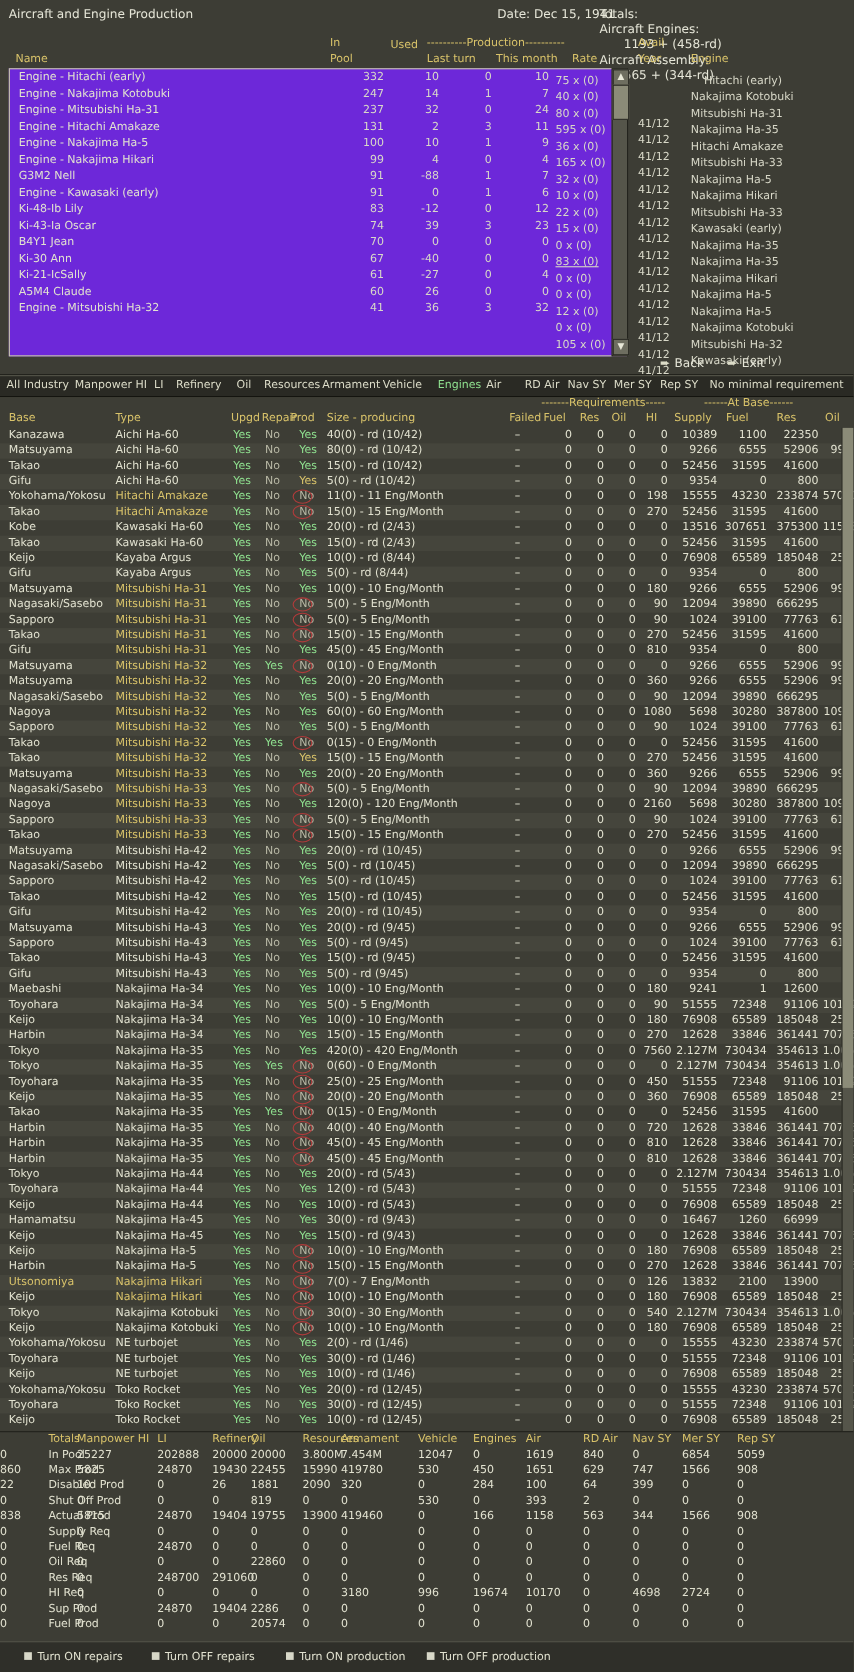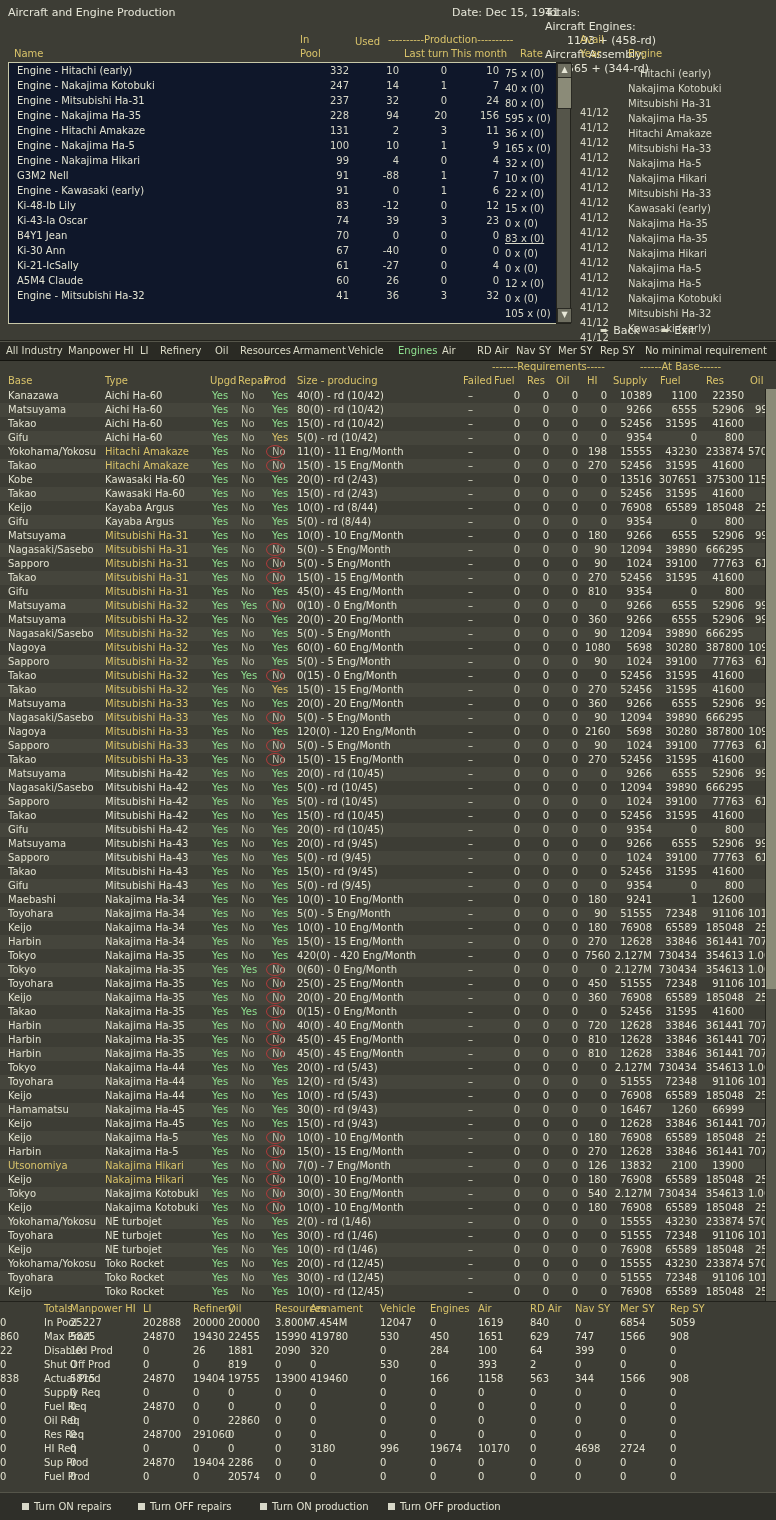--- a/index.html
+++ b/index.html
@@ -6,21 +6,21 @@
   body{width:776px;height:1520px;overflow:hidden;font-family:"DejaVu Sans",sans-serif;font-size:10px;color:#d8d8c8;}
   .screen{position:relative;width:776px;height:1520px;background:#3d3d35;}
 
   
   .top{position:relative;height:340px;background:#3d3d35;border-bottom:1px solid #22221c;}
   .top-title{position:absolute;left:8px;top:6px;color:#e6e6d8;font-size:11px;}
   .top-date{position:absolute;left:452px;top:6px;color:#e6e6d8;font-size:11px;}
   .totals{position:absolute;left:545px;top:6px;color:#e6e6d8;font-size:11px;line-height:14px;width:230px;}
 
   .hdr{position:absolute;color:#d9c36a;font-size:10px;}
-  .listbox{position:absolute;left:8px;top:62px;width:560px;height:260px;background:#0f172a;border:1px solid #c8c8a8;}
+  .listbox{position:absolute;left:8px;top:62px;width:560px;height:260px;background:#6d28d9;border:1px solid #c8c8a8;}
   .listrow{height:15px;line-height:15px;white-space:nowrap;}
   .listrow span{position:absolute;}
   .c-name{left:8px;}
   .c-pool{left:300px;width:40px;text-align:right;}
   .c-used{left:360px;width:30px;text-align:right;}
   .c-last{left:400px;width:38px;text-align:right;}
   .c-month{left:450px;width:40px;text-align:right;}
   .name-cell{color:#e2e2d0;}
 
   .scrollbar{position:absolute;left:556px;top:62px;width:13px;height:260px;background:#55554a;border:1px solid #23231d;}
@@ -96,21 +96,21 @@
       <div style="padding-left:22px;">1193 + (458-rd)</div>
       <div>Aircraft Assembly:</div>
       <div style="padding-left:22px;">565 + (344-rd)</div>
     </div>
 
     <div class="hdr" style="left:14px;top:48px;">Name</div>
     <div class="hdr" style="left:300px;top:34px;">In</div>
     <div class="hdr" style="left:300px;top:48px;">Pool</div>
     <div class="hdr" style="left:355px;top:36px;">Used</div>
     <div class="hdr" style="left:388px;top:34px;">----------Production----------</div>
-    <div class="hdr" style="left:388px;top:48px;margin-left:16px;">Last turn</div>
+    <div class="hdr" style="left:388px;top:48px;">Last turn</div>
     <div class="hdr" style="left:451px;top:48px;">This month</div>
     <div class="hdr" style="left:520px;top:48px;">Rate</div>
     <div class="hdr" style="left:580px;top:34px;">Avail</div>
     <div class="hdr" style="left:580px;top:48px;">Year</div>
     <div class="hdr" style="left:628px;top:48px;">Engine</div>
 
     <div class="listbox">
       <div id="top-rows">
           <div class="listrow">
             <span class="c-name name-cell">Engine - Hitachi (early)</span>
@@ -125,27 +125,20 @@
             <span class="c-used">14</span>
             <span class="c-last">1</span>
             <span class="c-month">7</span>
           </div>
           <div class="listrow">
             <span class="c-name name-cell">Engine - Mitsubishi Ha-31</span>
             <span class="c-pool">237</span>
             <span class="c-used">32</span>
             <span class="c-last">0</span>
             <span class="c-month">24</span>
-          </div>
-          <div class="listrow">
-            <span class="c-name name-cell">Engine - Nakajima Ha-35</span>
-            <span class="c-pool">228</span>
-            <span class="c-used">94</span>
-            <span class="c-last">20</span>
-            <span class="c-month">156</span>
           </div>
           <div class="listrow">
             <span class="c-name name-cell">Engine - Hitachi Amakaze</span>
             <span class="c-pool">131</span>
             <span class="c-used">2</span>
             <span class="c-last">3</span>
             <span class="c-month">11</span>
           </div>
           <div class="listrow">
             <span class="c-name name-cell">Engine - Nakajima Ha-5</span>

